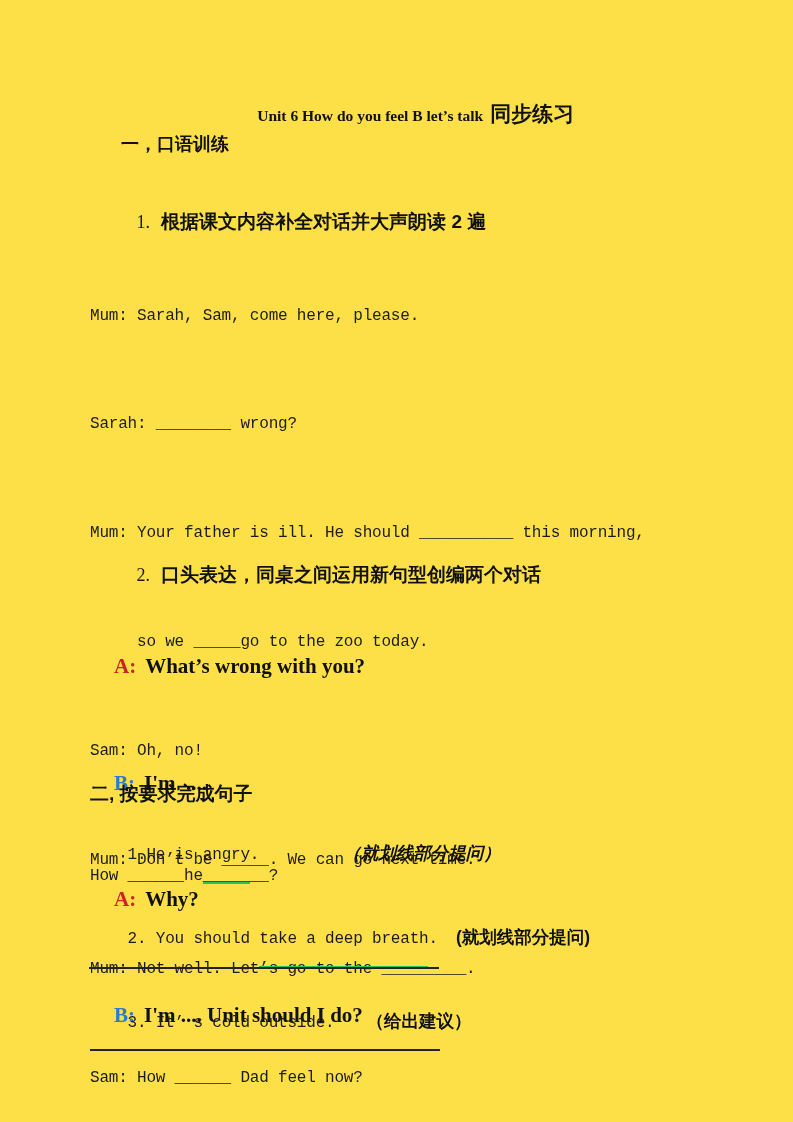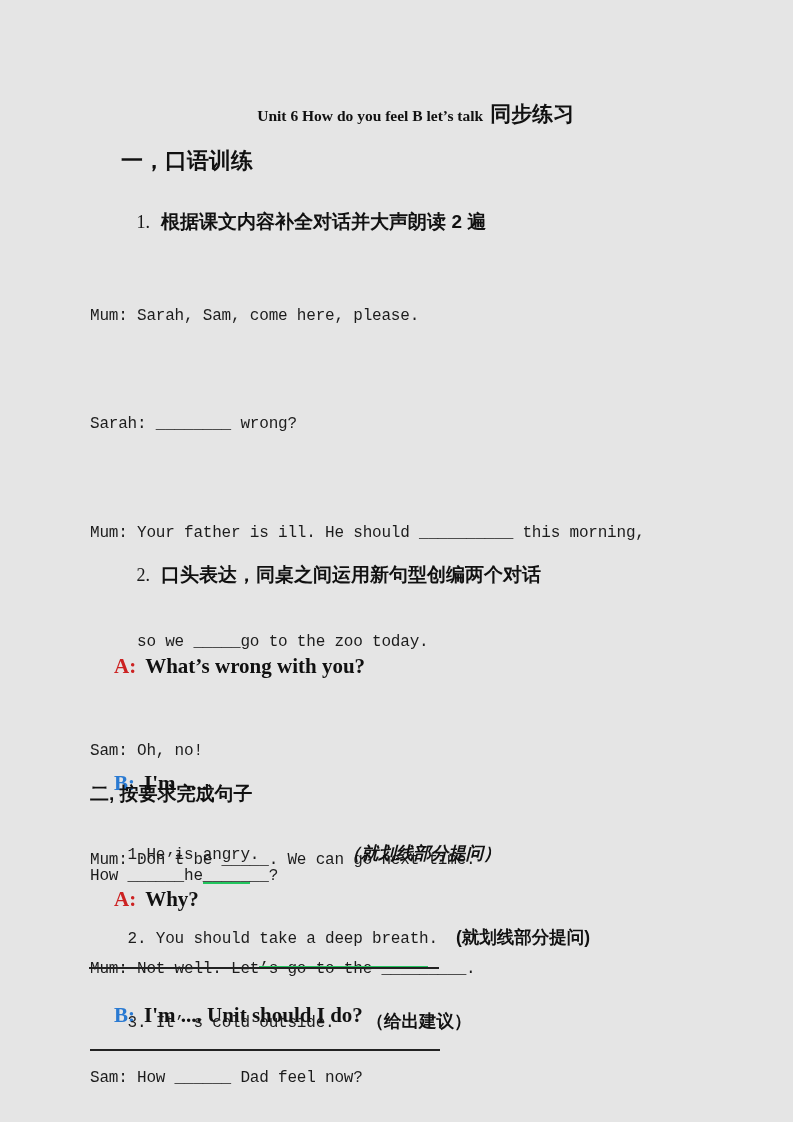--- a/index.html
+++ b/index.html
@@ -1,20 +1,20 @@
 <!DOCTYPE html>
 <html><head>
 <meta charset="utf-8">
 <style>
   html, body { margin: 0; padding: 0; background: #ffffff; }
   .page {
     position: relative;
     width: 793px;
     height: 1122px;
-    background: #e5e5e5;
+    background: #fde047;
     overflow: hidden;
     color: #1a1a1a;
     font-family: "Liberation Mono", "DejaVu Sans Mono", monospace;
   }
   .abs { position: absolute; }
 
   
   .title {
     top: 82px; left: 0; width: 100%;
     text-align: center;
@@ -33,21 +33,21 @@
     margin-left: 7px;
     color: #111;
   }
 
   
   .cjk-bold {
     font-family: "Liberation Sans", "DejaVu Sans", sans-serif;
     font-weight: 700;
     color: #111;
   }
-  .s1-heading { top: 146px; left: 121px; font-size: 22px; }
+  .s1-heading { top: 132px; left: 121px; font-size: 18px; }
   .s2-heading { top: 781px; left: 90px;  font-size: 19px; }
   .q-heading  { font-size: 19px; white-space: pre; }
   .q-heading .q-num {
     font-family: "Liberation Serif", "DejaVu Serif", serif;
     font-weight: 400;
     font-size: 18px;
     color: #1a1a1a;
     margin-right: 11px;
   }
   .q1-heading { top: 187px; left: 91px; }

